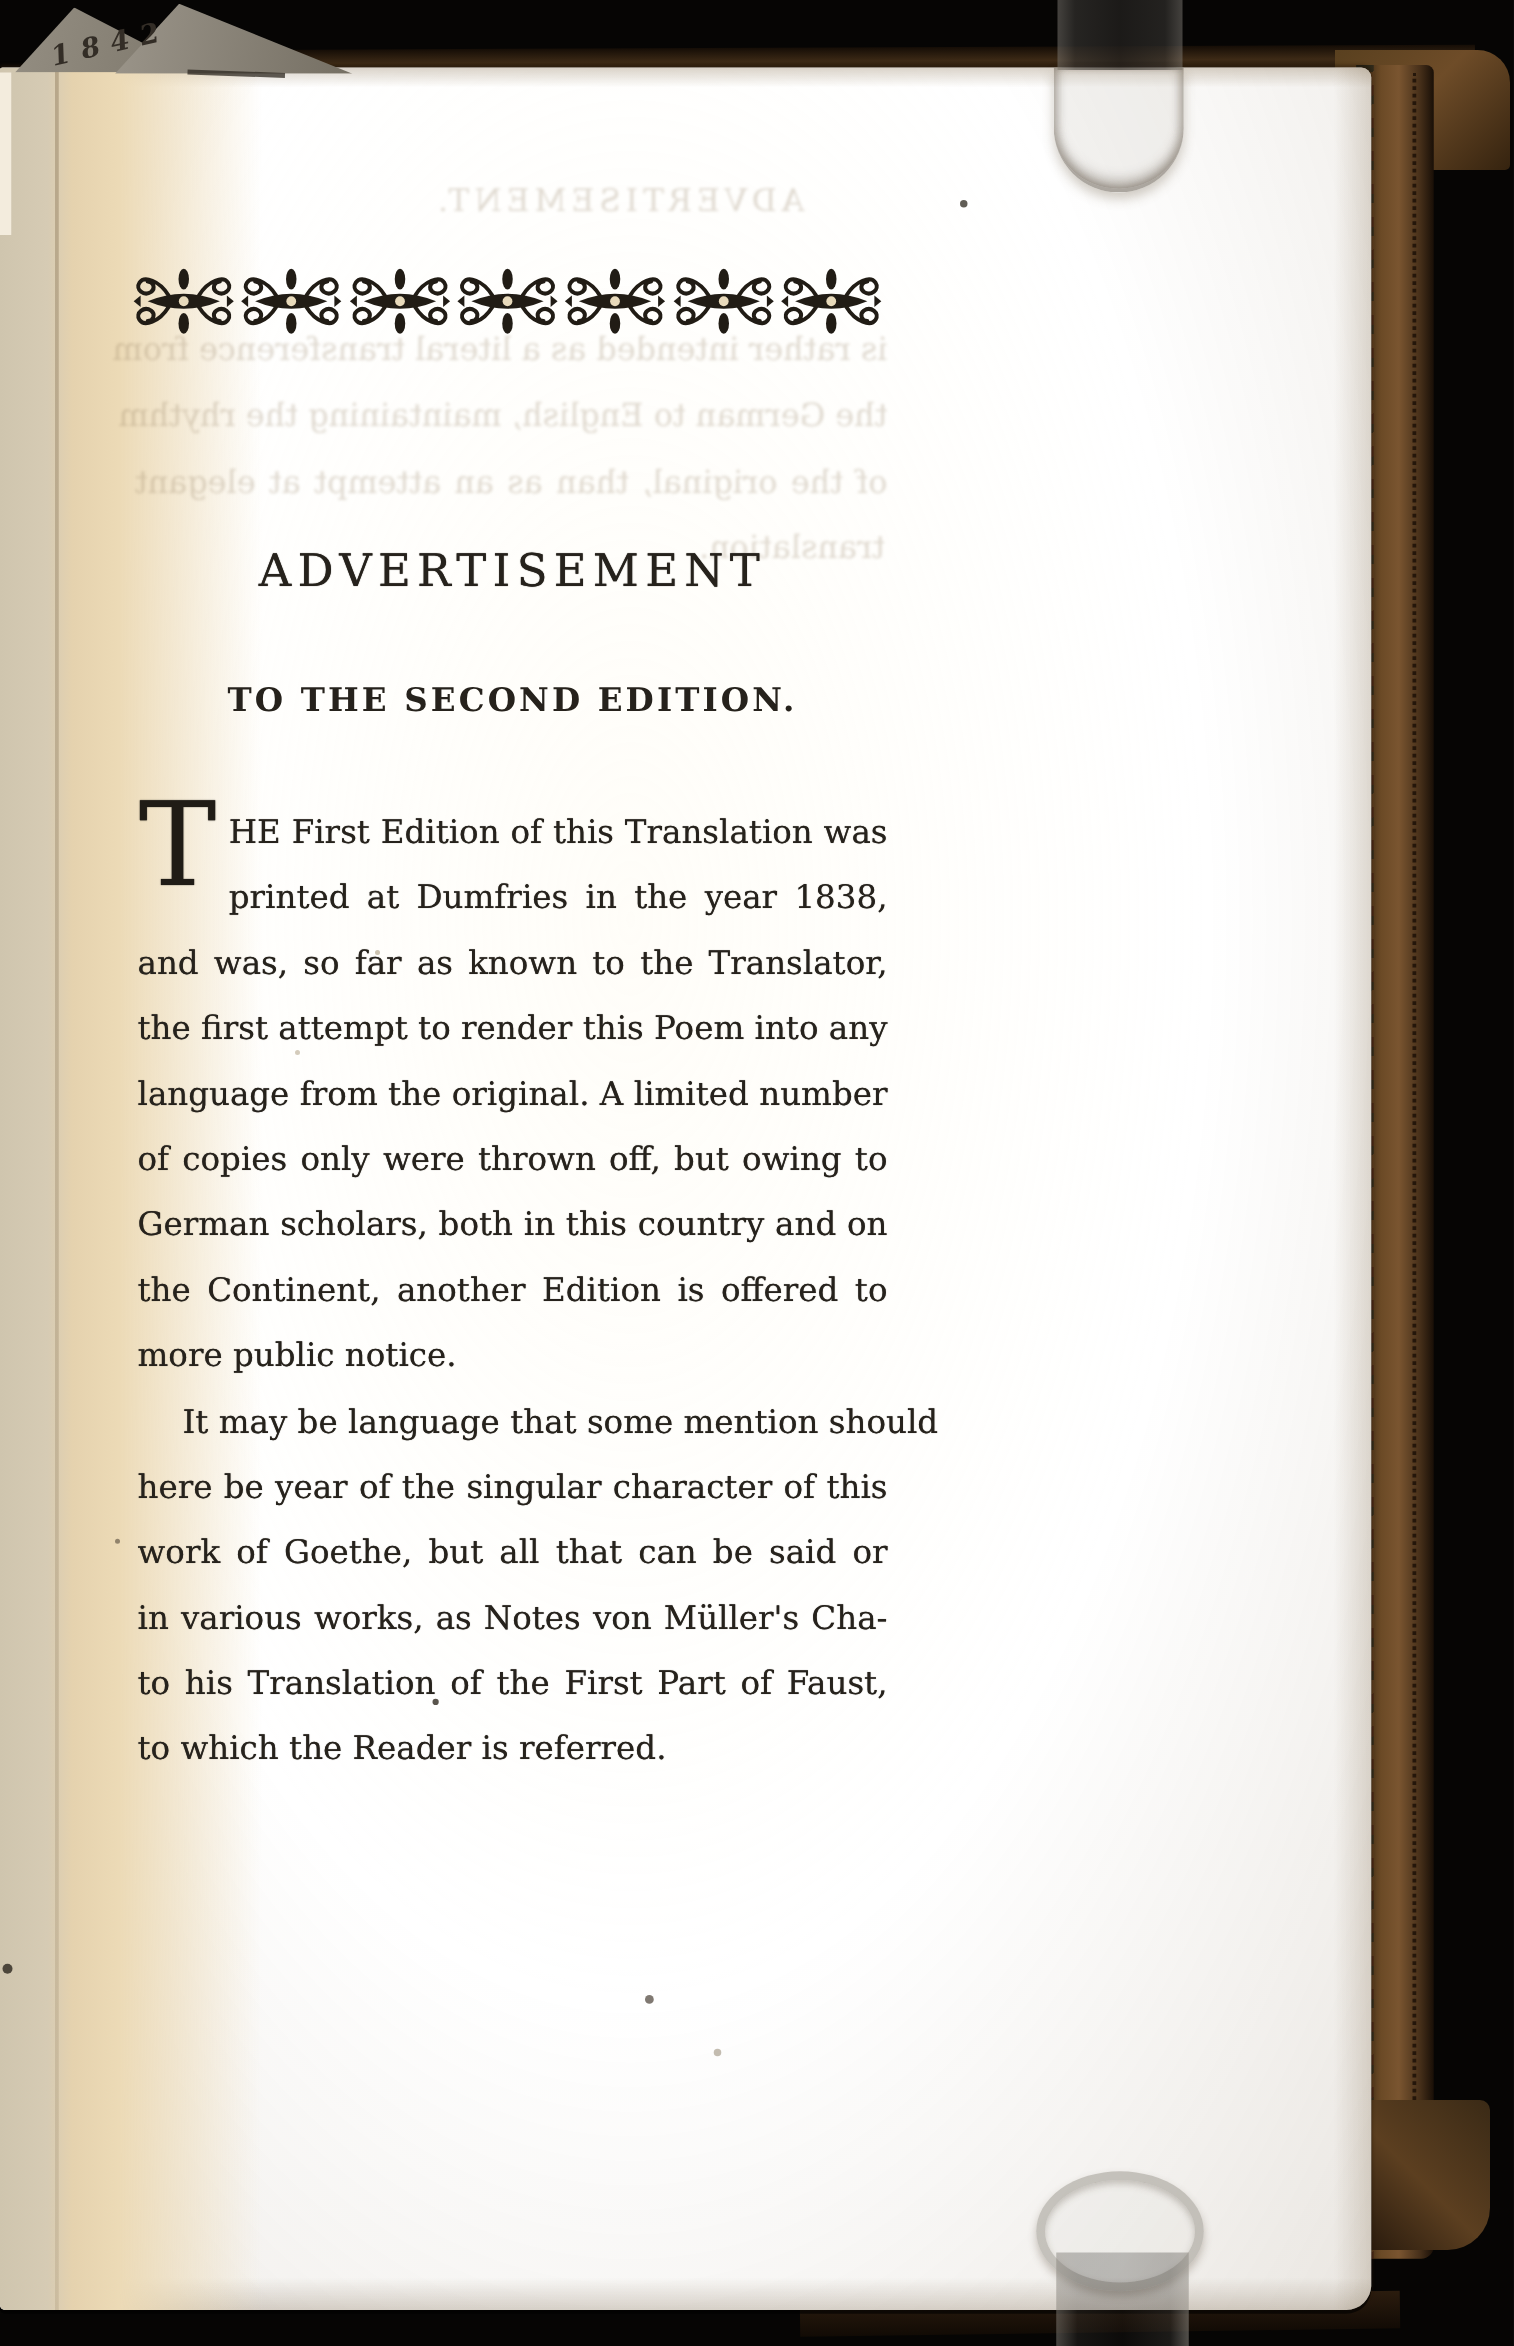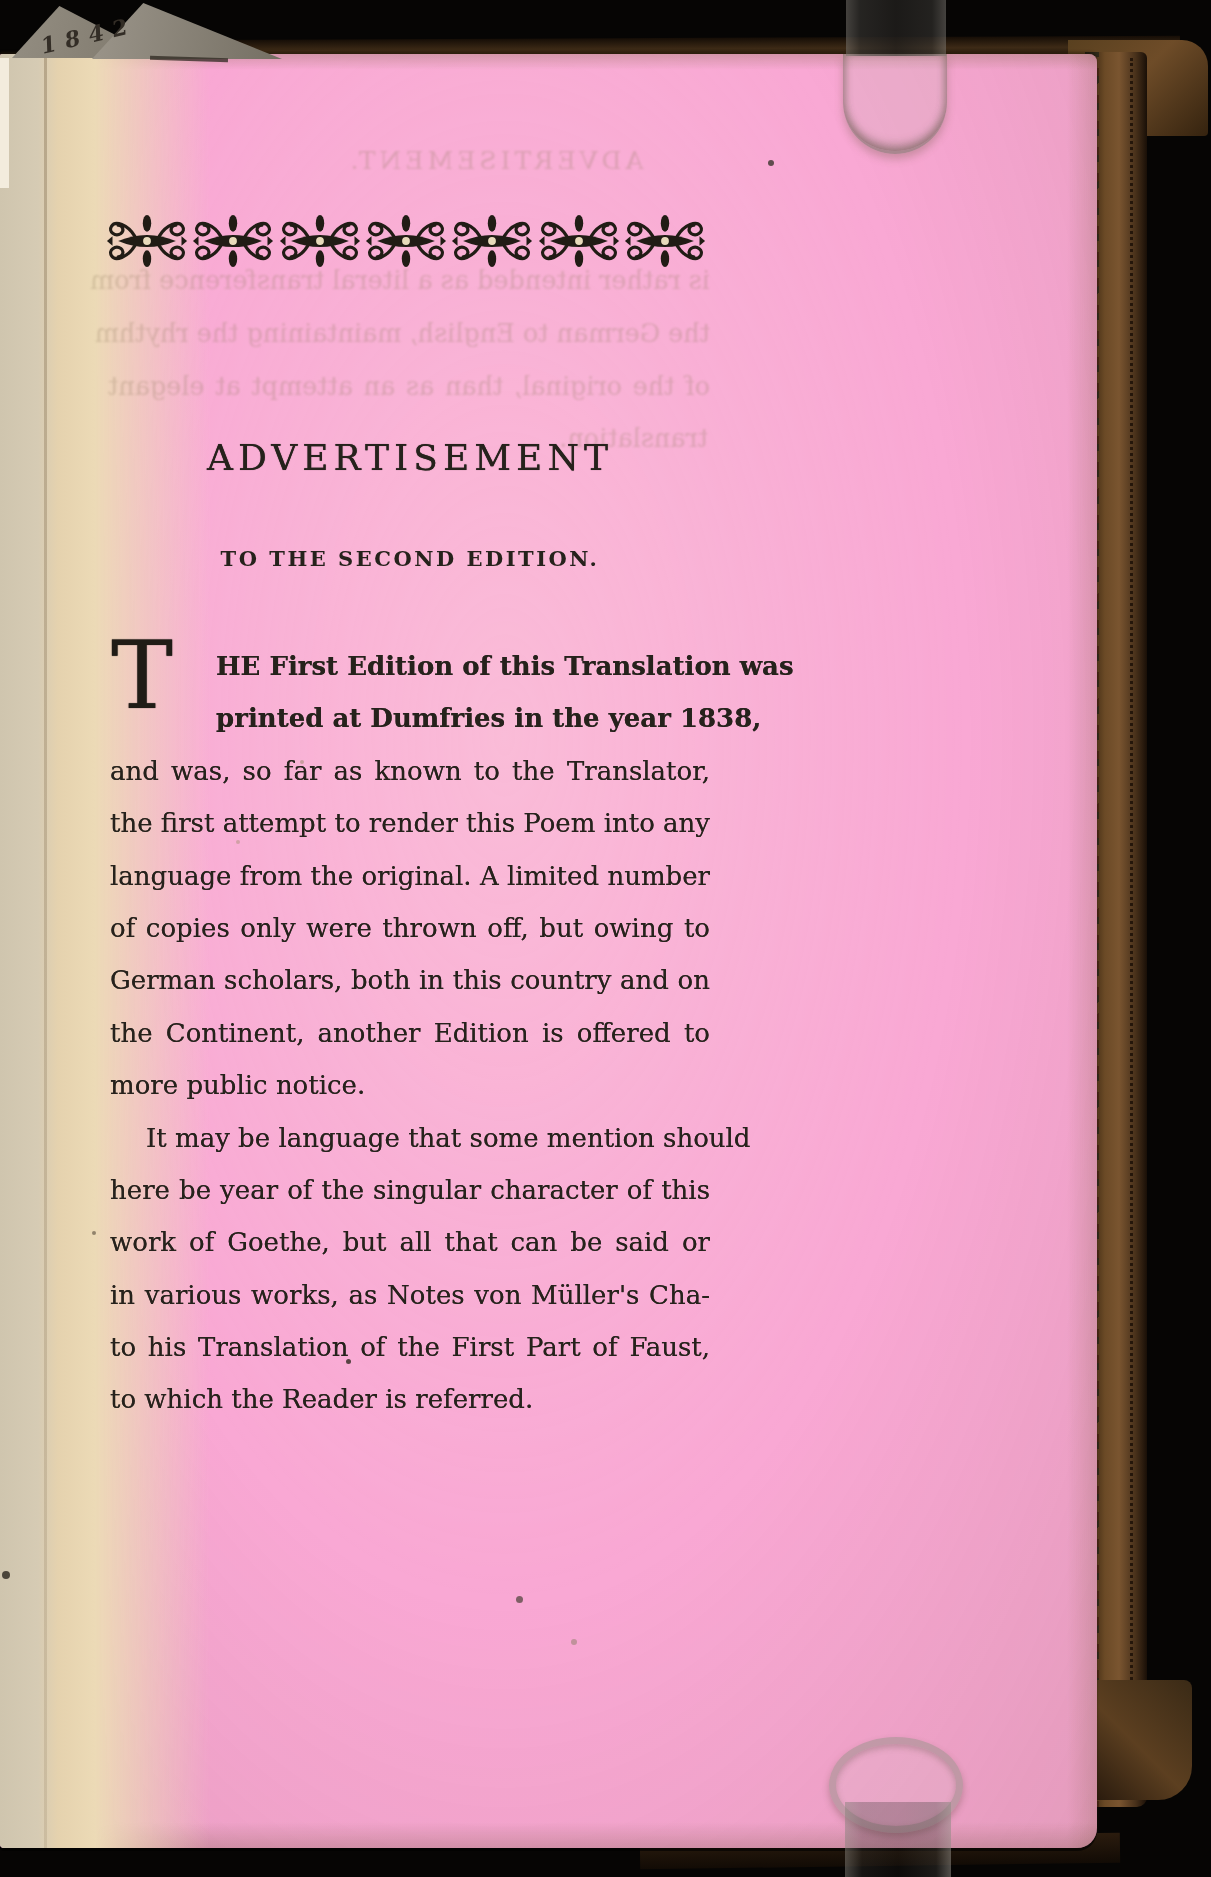--- a/index.html
+++ b/index.html
@@ -20,21 +20,21 @@
   .cover-right::after{content:"";position:absolute;left:0;top:0;bottom:0;width:14px;
     background:repeating-linear-gradient(172deg,rgba(20,30,25,0.55) 0 7px,rgba(110,70,40,0.25) 7px 18px,rgba(60,20,15,0.5) 18px 26px);}
   .cover-corner-br{position:absolute;left:1072px;top:1680px;width:120px;height:120px;
     border-radius:0 8px 34px 0;
     background:linear-gradient(45deg,#1d1209,#5c3f20 50%,#3a2a16);}
   .cover-bottom{position:absolute;left:640px;top:1836px;width:480px;height:30px;
     background:linear-gradient(180deg,#2b1c0e,#120b05);transform:rotate(-0.8deg);}
 
   
   .page{position:absolute;left:0;top:54px;width:1097px;height:1794px;
-    background:#f9a8d4;border-radius:2px 8px 20px 4px;
+    background:#ffffff;border-radius:2px 8px 20px 4px;
     box-shadow:0 3px 0 rgba(0,0,0,0.6),0 -2px 3px rgba(40,25,10,0.55);}
   .page .shade{position:absolute;inset:0;border-radius:inherit;pointer-events:none;
     background:
       linear-gradient(90deg,#cfc5ae 0px,#d6cbb4 38px,#e5d2ae 58px,#ecdab6 95px,rgba(236,218,182,0) 210px),
       linear-gradient(180deg,rgba(120,95,60,0.28) 0px,rgba(120,95,60,0) 16px),
       linear-gradient(0deg,rgba(95,72,40,0.22) 0px,rgba(95,72,40,0) 26px),
       linear-gradient(270deg,rgba(110,85,50,0.20) 0px,rgba(110,85,50,0) 30px),
       radial-gradient(ellipse at 46% 38%,rgba(255,248,228,0.25) 0%,rgba(255,248,228,0) 55%,rgba(105,80,45,0.14) 100%);}
   .page .seam{position:absolute;left:44px;top:0;bottom:0;width:3px;
     background:linear-gradient(180deg,rgba(140,120,90,0.45),rgba(140,120,90,0.2));}
@@ -66,27 +66,27 @@
     background:linear-gradient(90deg,rgba(135,131,124,.5),rgba(60,58,55,.3) 16%,rgba(32,30,28,.25) 50%,rgba(70,68,64,.35) 86%,rgba(145,141,134,.55));}
 
   
   .ornament-row{position:absolute;left:106px;top:212px;width:600px;display:flex;
     justify-content:space-between;filter:blur(.25px);}
   .ornament-row .fleuron{width:82px;height:58px;}
 
   .heading{position:absolute;left:110px;top:437px;width:600px;text-align:center;
     font-size:36px;letter-spacing:5px;color:#26221c;text-shadow:0 0 .7px #26221c;}
   .subheading{position:absolute;left:110px;top:546px;width:600px;text-align:center;
-    font-weight:bold;font-size:21px;letter-spacing:2.5px;color:#26221c;}
+    font-weight:bold;font-size:26px;letter-spacing:2.5px;color:#26221c;}
 
   .body-text{position:absolute;left:110px;top:640px;width:600px;color:#26221c;
     font-size:26px;text-shadow:0 0 .6px rgba(38,34,28,.8);}
   .body-text .line{height:52.4px;line-height:52.4px;text-align:justify;text-align-last:justify;
     white-space:nowrap;overflow:visible;}
-  .body-text .line.dropcap-indent{margin-left:106px;font-weight:bold;}
+  .body-text .line.dropcap-indent{margin-left:73px;}
   .body-text .line.last-line{text-align-last:left;}
   .body-text .line.first-indent{text-indent:36px;}
   .drop-cap{position:absolute;left:1px;top:-4px;font-size:93px;line-height:80px;
     color:#201c16;text-shadow:0 0 1px #201c16;}
 
   
   .ghost{position:absolute;color:#8f7a5c;opacity:.28;filter:blur(1.2px);
     transform:scaleX(-1);white-space:nowrap;}
   .ghost-title{left:330px;top:146px;width:330px;font-size:25px;letter-spacing:4px;text-align:center;}
   .ghost-body{left:108px;width:602px;font-size:25.5px;height:52px;line-height:52px;

